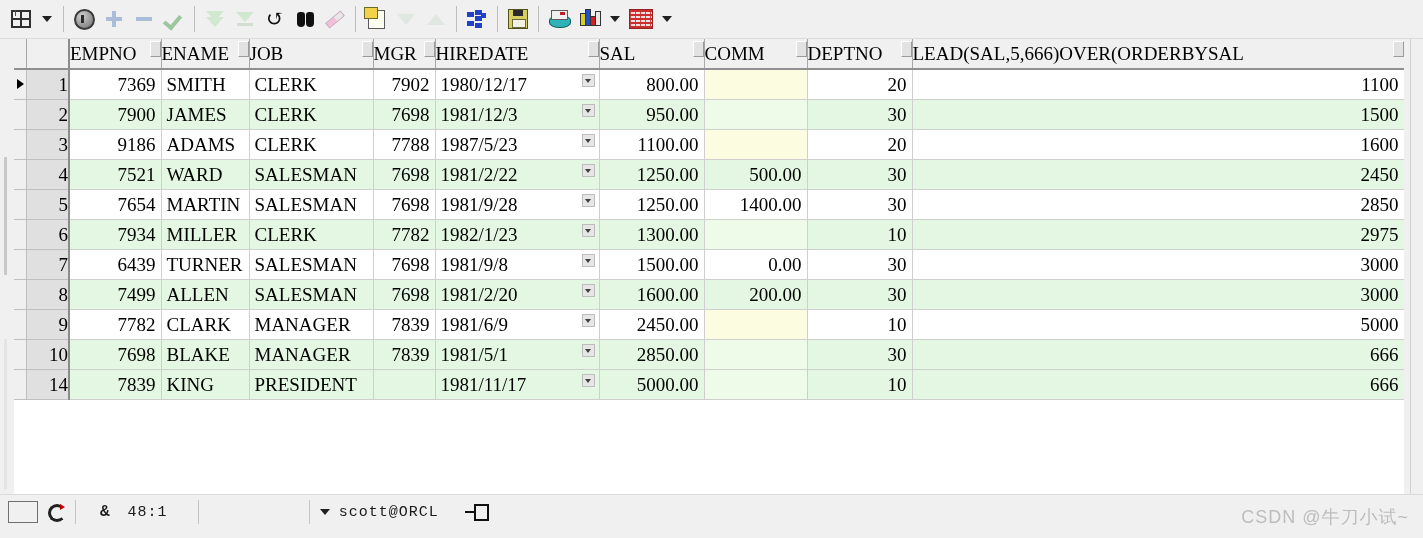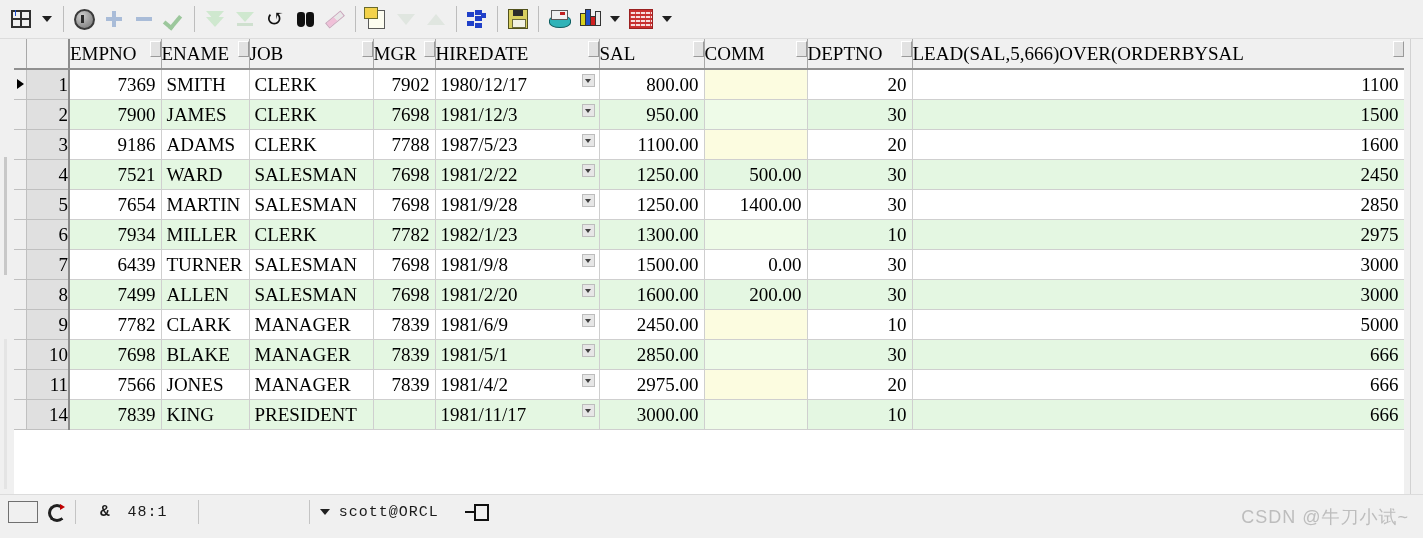--- a/index.html
+++ b/index.html
@@ -704,42 +704,29 @@
             <td class="cell num">7698</td>
             <td class="cell txt">BLAKE</td>
             <td class="cell txt">MANAGER</td>
             <td class="cell num">7839</td>
             <td class="cell date">1981/5/1<span class="dd"></span></td>
             <td class="cell num">2850.00</td>
             <td class="cell num nullc"></td>
             <td class="cell num">30</td>
             <td class="cell num">666</td>
           </tr>
-          <tr class="row-odd">
-            <td class="ind"></td>
-            <td class="rownum">11</td>
-            <td class="cell num">7566</td>
-            <td class="cell txt">JONES</td>
-            <td class="cell txt">MANAGER</td>
-            <td class="cell num">7839</td>
-            <td class="cell date">1981/4/2<span class="dd"></span></td>
-            <td class="cell num">2975.00</td>
-            <td class="cell num nullc"></td>
-            <td class="cell num">20</td>
-            <td class="cell num">666</td>
-          </tr>
           <tr class="row-even">
             <td class="ind"></td>
             <td class="rownum">14</td>
             <td class="cell num">7839</td>
             <td class="cell txt">KING</td>
             <td class="cell txt">PRESIDENT</td>
             <td class="cell num"></td>
             <td class="cell date">1981/11/17<span class="dd"></span></td>
-            <td class="cell num">3000.00</td>
+            <td class="cell num">5000.00</td>
             <td class="cell num nullc"></td>
             <td class="cell num">10</td>
             <td class="cell num">666</td>
           </tr>
         </tbody>
     </table>
   </div>
 </div>
 
 <div id="statusbar">

